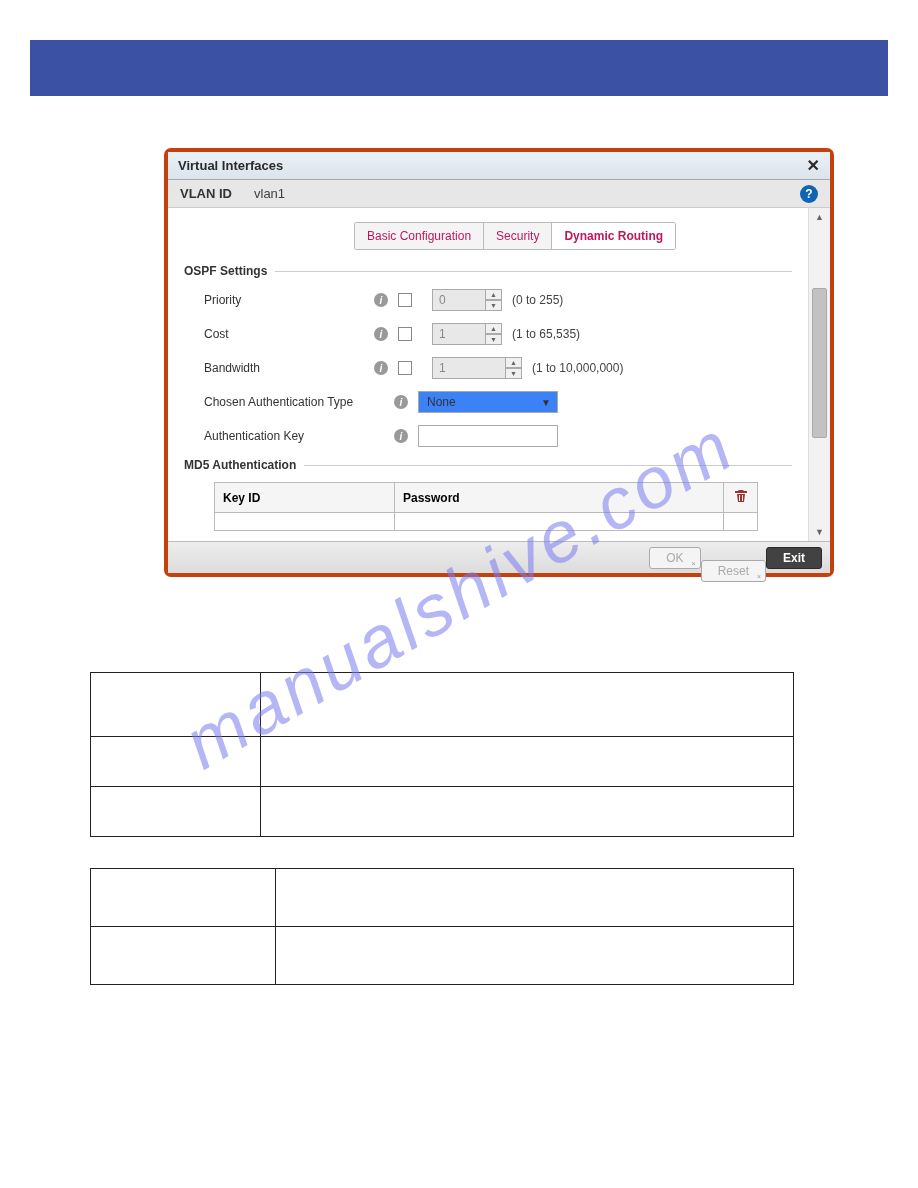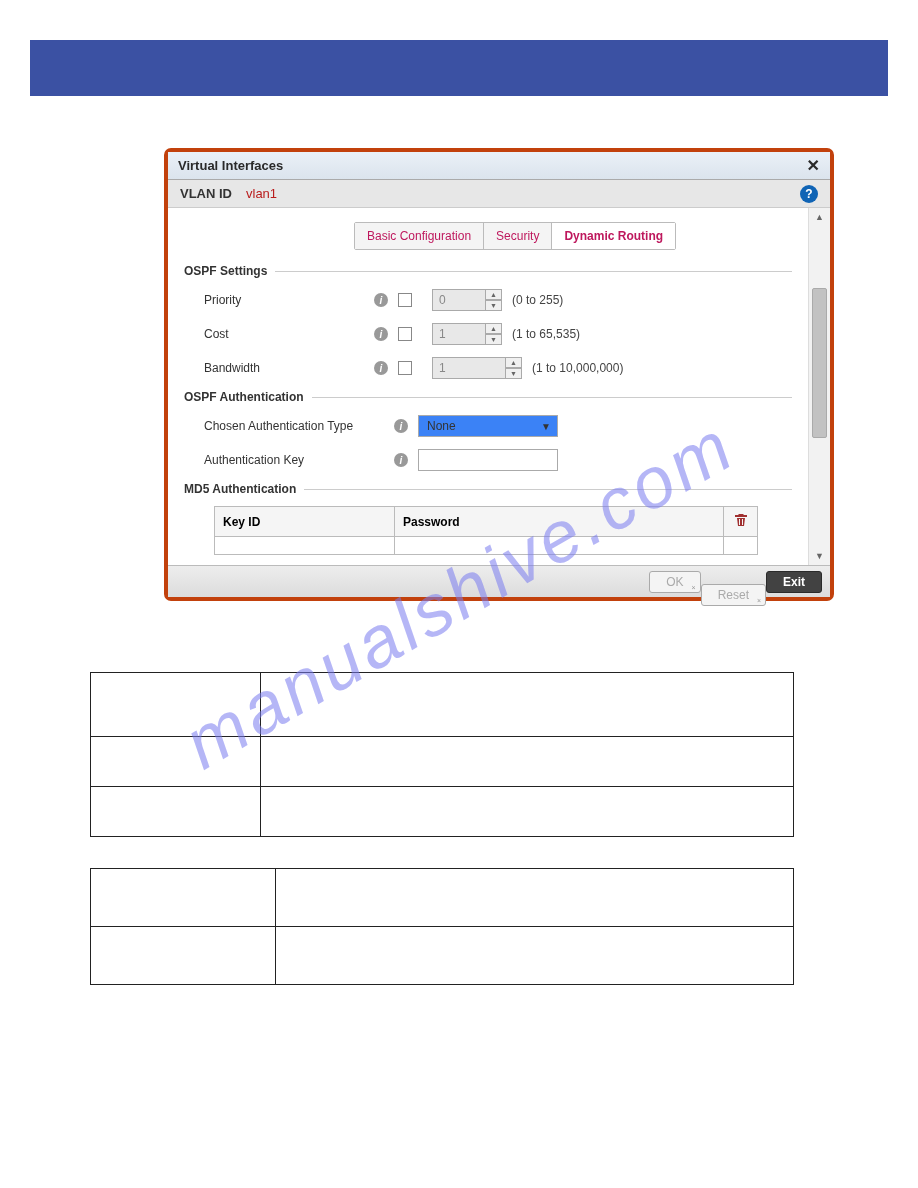--- a/index.html
+++ b/index.html
@@ -3,21 +3,21 @@
 <meta charset="utf-8">
 <style>
   * { box-sizing: border-box; margin: 0; padding: 0; }
   body { width: 918px; height: 1188px; background: #fff; font-family: Arial, sans-serif; font-size: 12px; position: relative; overflow: hidden; }
   .top-banner { position:absolute; left:30px; top:40px; width:858px; height:56px; background:#3b51a3; }
   .dialog { position:absolute; left:164px; top:148px; width:670px; border:4px solid #c2410c; border-radius:7px; }
   .dlg-title { height:28px; background:linear-gradient(#eaf0f7,#dbe4ed); border-bottom:1px solid #aaa; display:flex; align-items:center; padding:0 10px; font-weight:bold; font-size:13px; color:#2a2a2a; }
   .dlg-x { margin-left:auto; font-weight:bold; font-size:16px; cursor:pointer; }
   .dlg-sub { height:28px; background:#e7e7e7; border-bottom:1px solid #ccc; display:flex; align-items:center; padding:0 12px; font-size:13px; }
   .dlg-sub .k { font-weight:bold; color:#333; margin-right:14px; }
-  .dlg-sub .v { color:#b91c1c; }
+  .dlg-sub .v { color:#404040;margin-left:8px; }
   .help-icon { margin-left:auto; width:18px; height:18px; border-radius:50%; background:#1064b5; color:#fff; display:flex; align-items:center; justify-content:center; font-weight:bold; font-size:12px; }
   .dlg-body { background:#fff; display:flex; }
   .content { flex:1; padding:14px 16px 10px 16px; }
   .scrollbar { width:22px; border-left:1px solid #ddd; background:#f2f2f2; position:relative; }
   .scroll-thumb { position:absolute; left:3px; right:3px; top:80px; height:150px; background:#c2c2c2; border:1px solid #aaa; border-radius:2px; }
   .scroll-arrow { position:absolute; left:0; right:0; height:18px; display:flex; align-items:center; justify-content:center; color:#666; font-size:9px;}
   .scroll-arrow.up{top:0;} .scroll-arrow.down{bottom:0;}
   .tabs { display:flex; border:1px solid #bbb; border-radius:2px; margin-left:170px; margin-bottom:14px; width:fit-content; }
   .tab { padding:6px 12px; background:#f4f4f4; font-size:12px; color:#be185d; border-right:1px solid #bbb; }
   .tab:last-child{border-right:none;}
@@ -118,24 +118,20 @@
         <span class="spinner">
           <input disabled="" style="width: 74px;" value="1">
           <span class="spin-btns">
               <span class="b">▲</span>
               <span class="b">▼</span>
             </span>
         </span>
         <span class="range">(1 to 10,000,000)</span>
       </div>
 
-      <div class="section-title">
-        <span>OSPF Authentication</span>
-        <span class="rule"></span>
-      </div>
 
       <div class="row">
         <span class="lbl" style="width:190px">Chosen Authentication Type</span>
         <span class="info-icon">i</span>
         <span class="select">
           <span>None</span>
           <span class="caret">▼</span>
         </span>
       </div>
 

